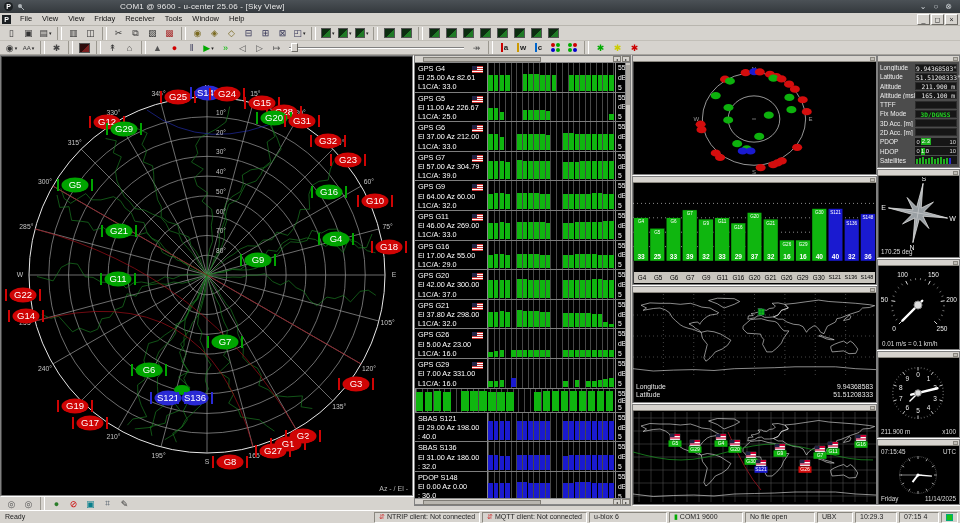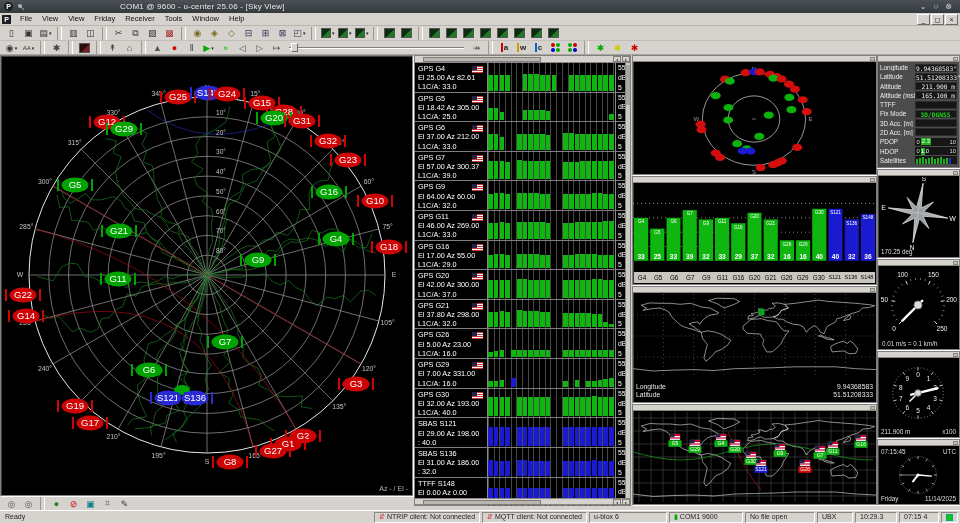--- a/index.html
+++ b/index.html
@@ -677,21 +677,21 @@
           </div>
           <div class="srscale">
             <span>55</span>
             <span>dB</span>
             <span>5</span>
           </div>
         </div>
         <div class="satrow">
           <div class="srinfo">
             <div>GPS G5</div>
-            <div>El 18.42 Az 305.00</div>
+            <div>El 11.00 Az 226.67</div>
             <div>L1C/A: 25.0</div>
           </div>
           <div class="usflag"></div>
           <div class="srbars">
             <div class="bar" style="left: 0%; width: 3.72727%; height: 11.8182px; background: rgb(15, 182, 15);"></div>
             <div class="bar" style="left: 4.54545%; width: 3.72727%; height: 11.8182px; background: rgb(15, 182, 15);"></div>
             <div class="bar" style="left: 9.09091%; width: 3.72727%; height: 8.50909px; background: rgb(15, 182, 15);"></div>
             <div class="bar" style="left: 27.2727%; width: 3.72727%; height: 9.92727px; background: rgb(15, 182, 15);"></div>
             <div class="bar" style="left: 31.8182%; width: 3.72727%; height: 9.92727px; background: rgb(15, 182, 15);"></div>
             <div class="bar" style="left: 36.3636%; width: 3.72727%; height: 9.92727px; background: rgb(15, 182, 15);"></div>
@@ -734,21 +734,21 @@
           </div>
           <div class="srscale">
             <span>55</span>
             <span>dB</span>
             <span>5</span>
           </div>
         </div>
         <div class="satrow">
           <div class="srinfo">
             <div>GPS G7</div>
-            <div>El 57.00 Az 300.37</div>
+            <div>El 57.00 Az 304.79</div>
             <div>L1C/A: 39.0</div>
           </div>
           <div class="usflag"></div>
           <div class="srbars">
             <div class="bar" style="left: 0%; width: 3.72727%; height: 18.4364px; background: rgb(15, 182, 15);"></div>
             <div class="bar" style="left: 4.54545%; width: 3.72727%; height: 18.4364px; background: rgb(15, 182, 15);"></div>
             <div class="bar" style="left: 9.09091%; width: 3.72727%; height: 17.9636px; background: rgb(15, 182, 15);"></div>
             <div class="bar" style="left: 13.6364%; width: 3.72727%; height: 17.4909px; background: rgb(15, 182, 15);"></div>
             <div class="bar" style="left: 22.7273%; width: 3.72727%; height: 19.3818px; background: rgb(15, 182, 15);"></div>
             <div class="bar" style="left: 27.2727%; width: 3.72727%; height: 18.9091px; background: rgb(15, 182, 15);"></div>
@@ -996,25 +996,20 @@
             <div class="bar" style="left: 90.9091%; width: 3.72727%; height: 7.56364px; background: rgb(15, 182, 15);"></div>
             <div class="bar" style="left: 95.4545%; width: 3.72727%; height: 8.50909px; background: rgb(15, 182, 15);"></div>
           </div>
           <div class="srscale">
             <span>55</span>
             <span>dB</span>
             <span>5</span>
           </div>
         </div>
         <div class="satrow">
-          <div class="srinfo">
-            <div>GPS G30</div>
-            <div>El 32.00 Az 193.00</div>
-            <div>L1C/A: 40.0</div>
-          </div>
           <div class="usflag"></div>
           <div class="srbars">
             <div class="bar" style="left: 0%; width: 3.72727%; height: 18.9091px; background: rgb(15, 182, 15);"></div>
             <div class="bar" style="left: 4.54545%; width: 3.72727%; height: 18.9091px; background: rgb(15, 182, 15);"></div>
             <div class="bar" style="left: 9.09091%; width: 3.72727%; height: 19.3818px; background: rgb(15, 182, 15);"></div>
             <div class="bar" style="left: 13.6364%; width: 3.72727%; height: 18.9091px; background: rgb(15, 182, 15);"></div>
             <div class="bar" style="left: 22.7273%; width: 3.72727%; height: 19.3818px; background: rgb(15, 182, 15);"></div>
             <div class="bar" style="left: 27.2727%; width: 3.72727%; height: 19.3818px; background: rgb(15, 182, 15);"></div>
             <div class="bar" style="left: 31.8182%; width: 3.72727%; height: 19.3818px; background: rgb(15, 182, 15);"></div>
             <div class="bar" style="left: 36.3636%; width: 3.72727%; height: 18.9091px; background: rgb(15, 182, 15);"></div>
@@ -1097,21 +1092,21 @@
             <div class="bar" style="left: 95.4545%; width: 3.72727%; height: 14.6545px; background: rgb(26, 26, 208);"></div>
           </div>
           <div class="srscale">
             <span>55</span>
             <span>dB</span>
             <span>5</span>
           </div>
         </div>
         <div class="satrow">
           <div class="srinfo">
-            <div>TTFF S148</div>
+            <div>PDOP S148</div>
             <div>El 0.00 Az 0.00</div>
             <div>: 36.0</div>
           </div>
           <div class="srbars">
             <div class="bar" style="left: 0%; width: 3.72727%; height: 17.0182px; background: rgb(26, 26, 208);"></div>
             <div class="bar" style="left: 4.54545%; width: 3.72727%; height: 17.0182px; background: rgb(26, 26, 208);"></div>
             <div class="bar" style="left: 9.09091%; width: 3.72727%; height: 17.0182px; background: rgb(26, 26, 208);"></div>
             <div class="bar" style="left: 13.6364%; width: 3.72727%; height: 17.0182px; background: rgb(26, 26, 208);"></div>
             <div class="bar" style="left: 22.7273%; width: 3.72727%; height: 17.4909px; background: rgb(26, 26, 208);"></div>
             <div class="bar" style="left: 27.2727%; width: 3.72727%; height: 17.4909px; background: rgb(26, 26, 208);"></div>

